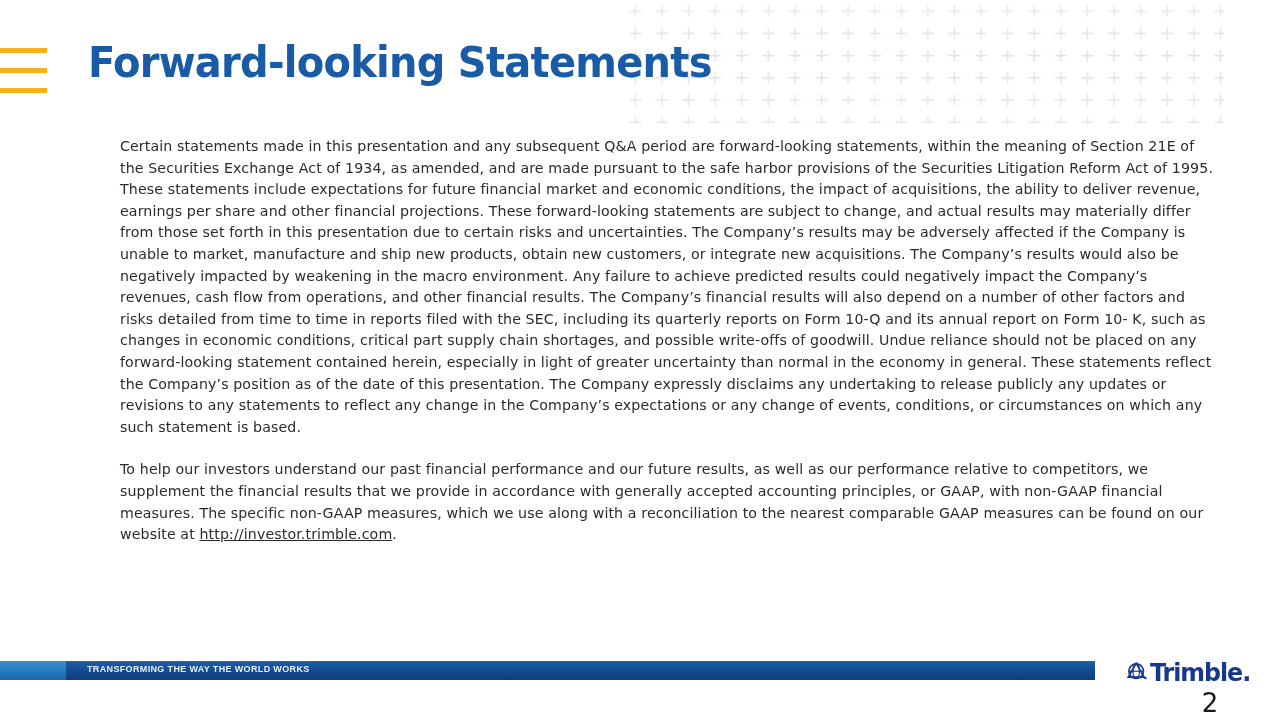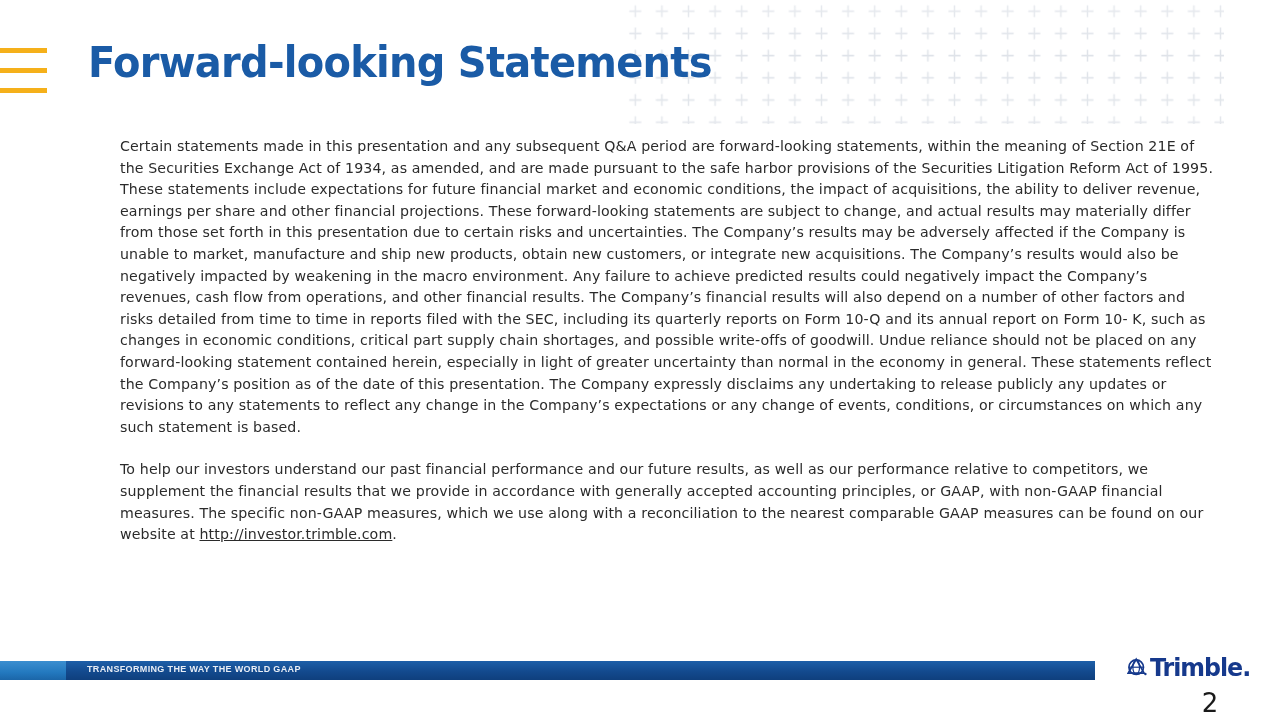--- a/index.html
+++ b/index.html
@@ -119,21 +119,21 @@
   }
 
   
   #logo-block {
     position: absolute;
     left: 1127px;
     top: 655px;
     width: 128px;
     height: 30px;
     display: flex;
-    align-items: flex-start;
+    align-items: flex-end;
     gap: 2px;
   }
   #logo-wordmark {
     font-family: "DejaVu Sans", sans-serif;
     font-size: 25px;
     font-weight: bold;
     letter-spacing: -1.1px;
     color: #16398c;
     line-height: 1;
     transform: scaleX(0.95);
@@ -181,21 +181,21 @@
 
 <h1 id="page-title">Forward-looking Statements</h1>
 
 <div id="body-copy">
   <p class="para-1">Certain statements made in this presentation and any subsequent Q&amp;A period are forward-looking statements, within the meaning of Section 21E of the Securities Exchange Act of 1934, as amended, and are made pursuant to the safe harbor provisions of the Securities Litigation Reform Act of 1995. These statements include expectations for future financial market and economic conditions, the impact of acquisitions, the ability to deliver revenue, earnings per share and other financial projections. These forward-looking statements are subject to change, and actual results may materially differ from those set forth in this presentation due to certain risks and uncertainties. The Company’s results may be adversely affected if the Company is unable to market, manufacture and ship new products, obtain new customers, or integrate new acquisitions. The Company’s results would also be negatively impacted by weakening in the macro environment. Any failure to achieve predicted results could negatively impact the Company’s revenues, cash flow from operations, and other financial results. The Company’s financial results will also depend on a number of other factors and risks detailed from time to time in reports filed with the SEC, including its quarterly reports on Form 10-Q and its annual report on Form 10- K, such as changes in economic conditions, critical part supply chain shortages, and possible write-offs of goodwill. Undue reliance should not be placed on any forward-looking statement contained herein, especially in light of greater uncertainty than normal in the economy in general. These statements reflect the Company’s position as of the date of this presentation. The Company expressly disclaims any undertaking to release publicly any updates or revisions to any statements to reflect any change in the Company’s expectations or any change of events, conditions, or circumstances on which any such statement is based.</p>
   <p class="para-2"><span>To help our investors understand our past financial performance and our future results, as well as our performance relative to competitors, we supplement the financial results that we provide in accordance with generally accepted accounting principles,  or GAAP, with non-GAAP financial measures. The specific non-GAAP measures, which we use along with a reconciliation to the nearest comparable GAAP measures can be found on our website at </span><a href="#">http://investor.trimble.com</a><span>.</span></p>
 </div>
 
 <div id="footer-bar"></div>
 <div id="footer-bar-accent"></div>
-<div id="footer-tagline">TRANSFORMING THE WAY THE WORLD GAAP</div>
+<div id="footer-tagline">TRANSFORMING THE WAY THE WORLD WORKS</div>
 
 <div id="logo-block">
   <svg width="26" height="26" viewBox="0 0 26 26" aria-hidden="true">
     <circle cx="11.6" cy="12" r="9.2" fill="none" stroke="#16398c" stroke-width="2.1"></circle>
     <ellipse cx="11.6" cy="12" rx="4.2" ry="9.2" fill="none" stroke="#16398c" stroke-width="1.5"></ellipse>
     <line x1="2.4" y1="12" x2="20.8" y2="12" stroke="#16398c" stroke-width="1.5"></line>
     <path d="M11.6 2.0 L21.6 19.4 L1.6 19.4 Z" fill="none" stroke="#16398c" stroke-width="2.1" stroke-linejoin="miter"></path>
     <circle cx="23.2" cy="20.6" r="1.5" fill="#16398c"></circle>
   </svg>
   <span id="logo-wordmark">Trimble.</span>

